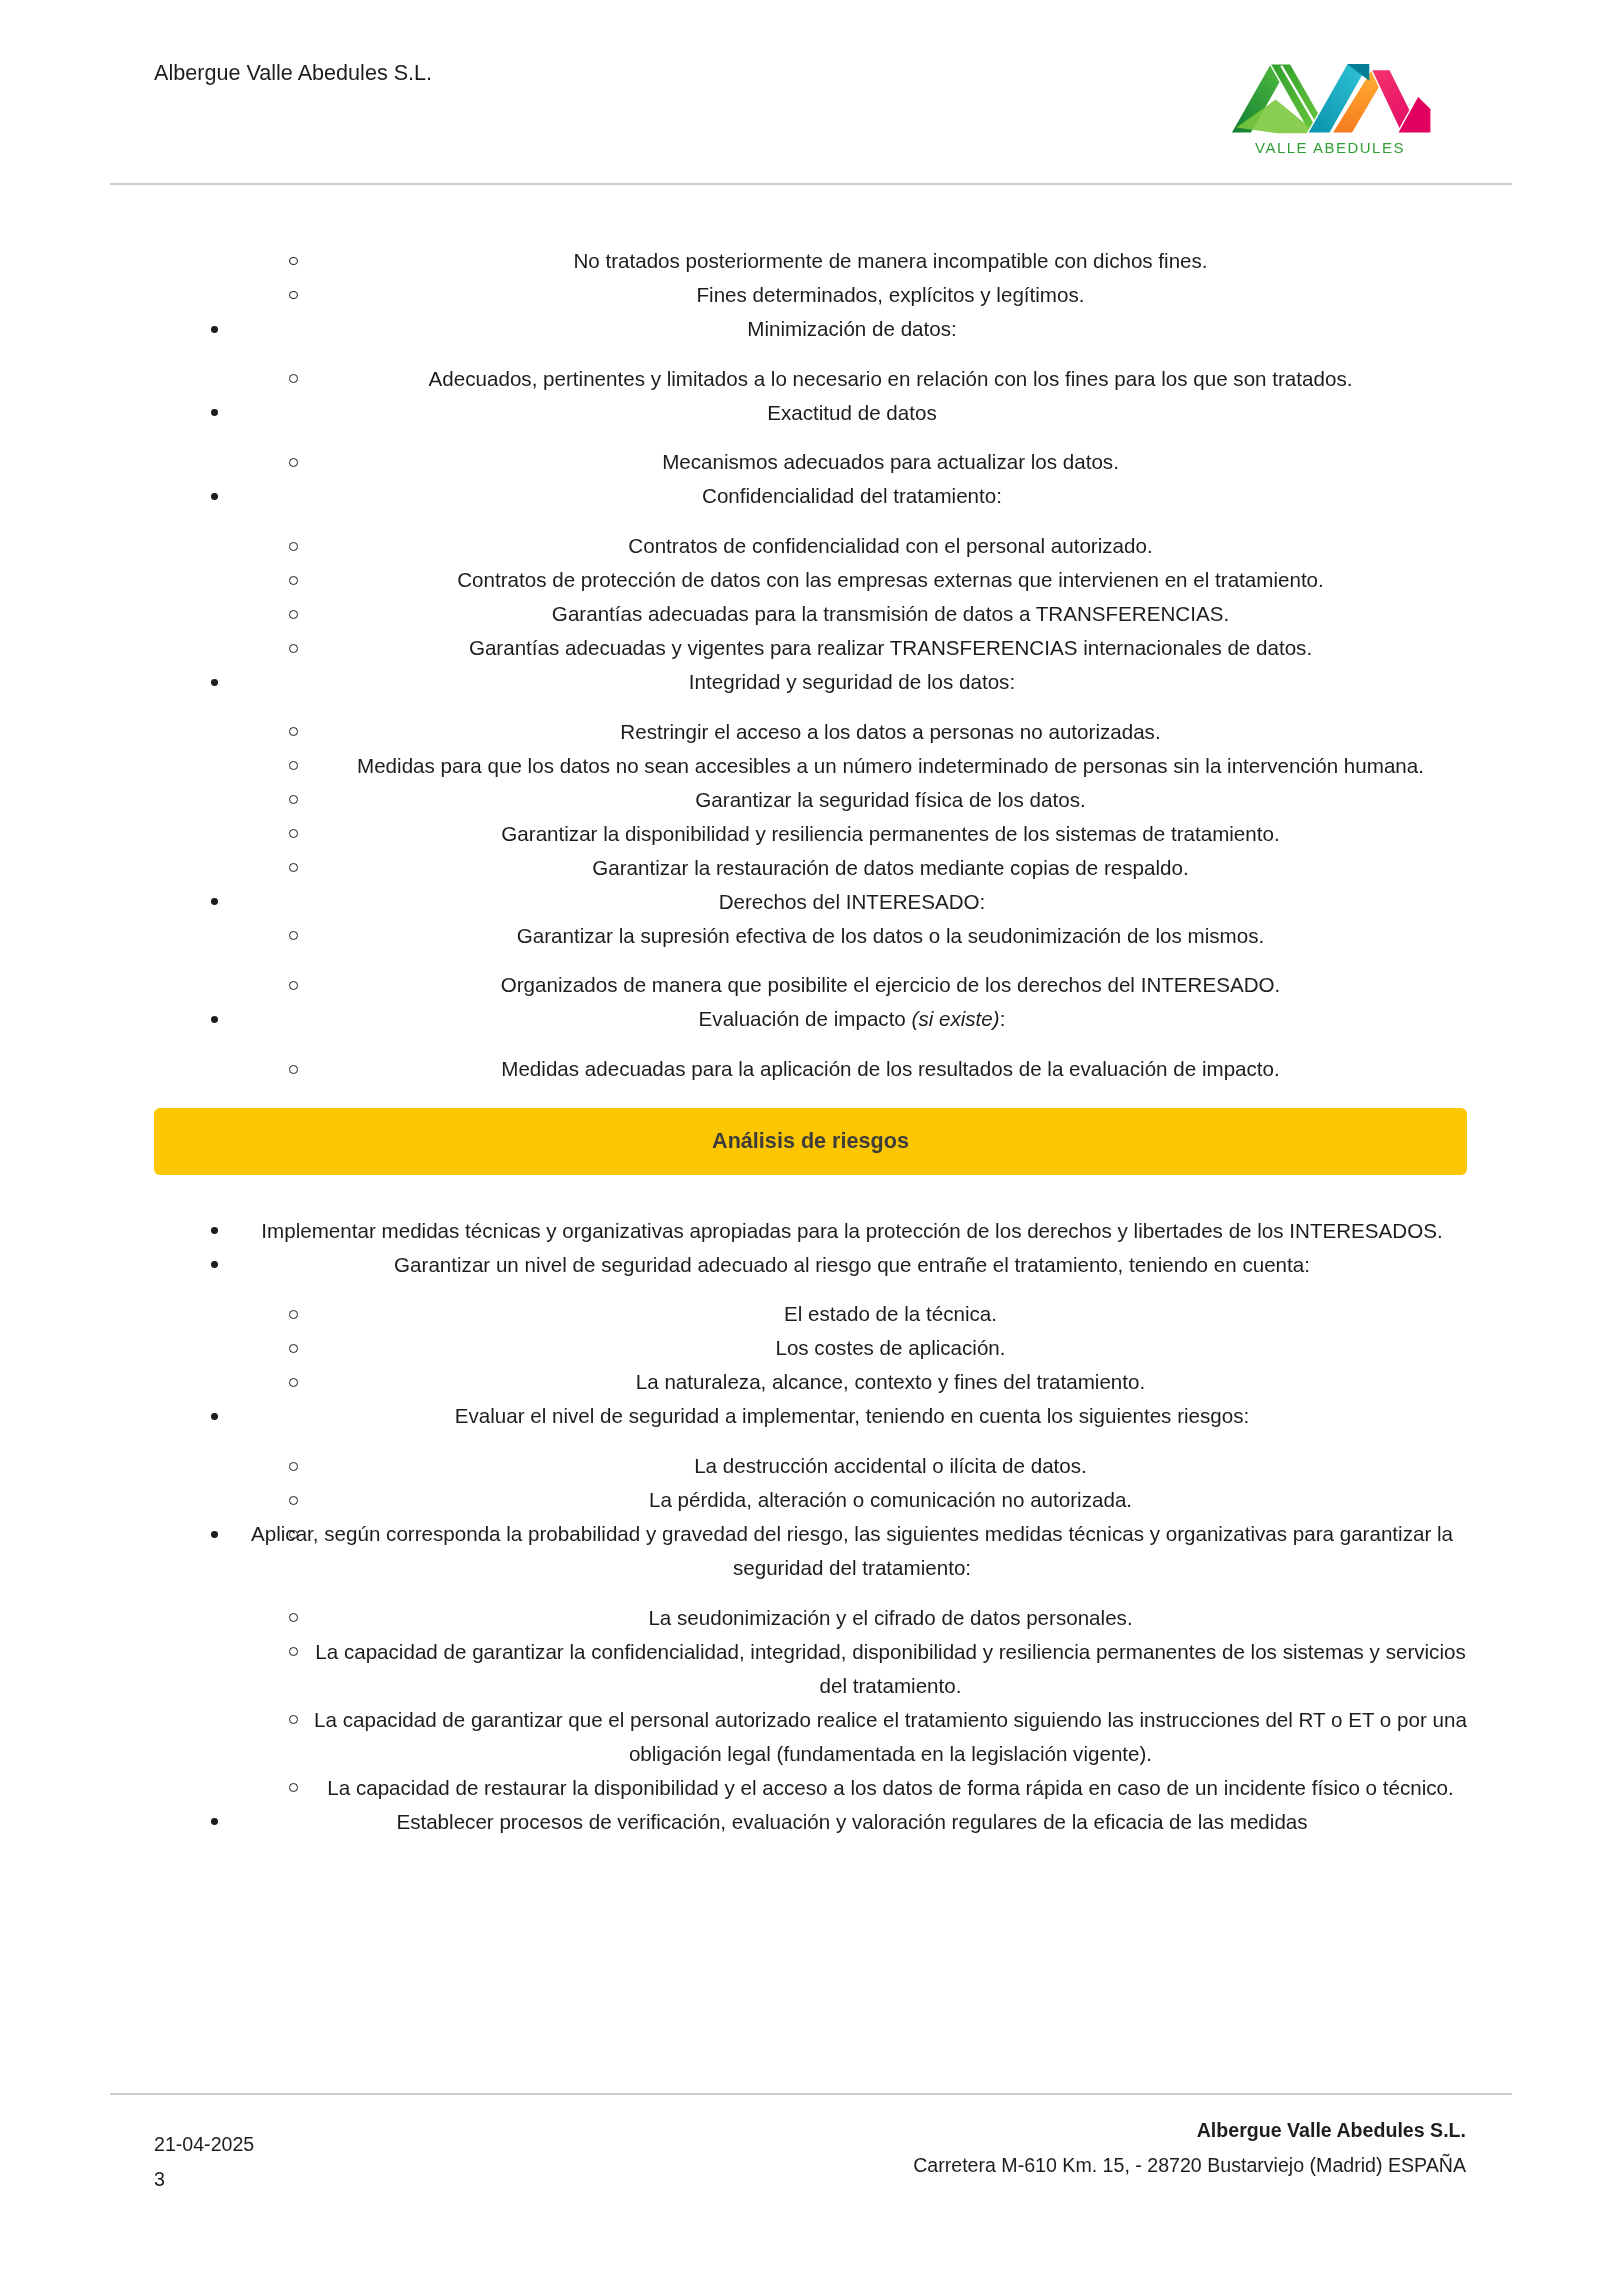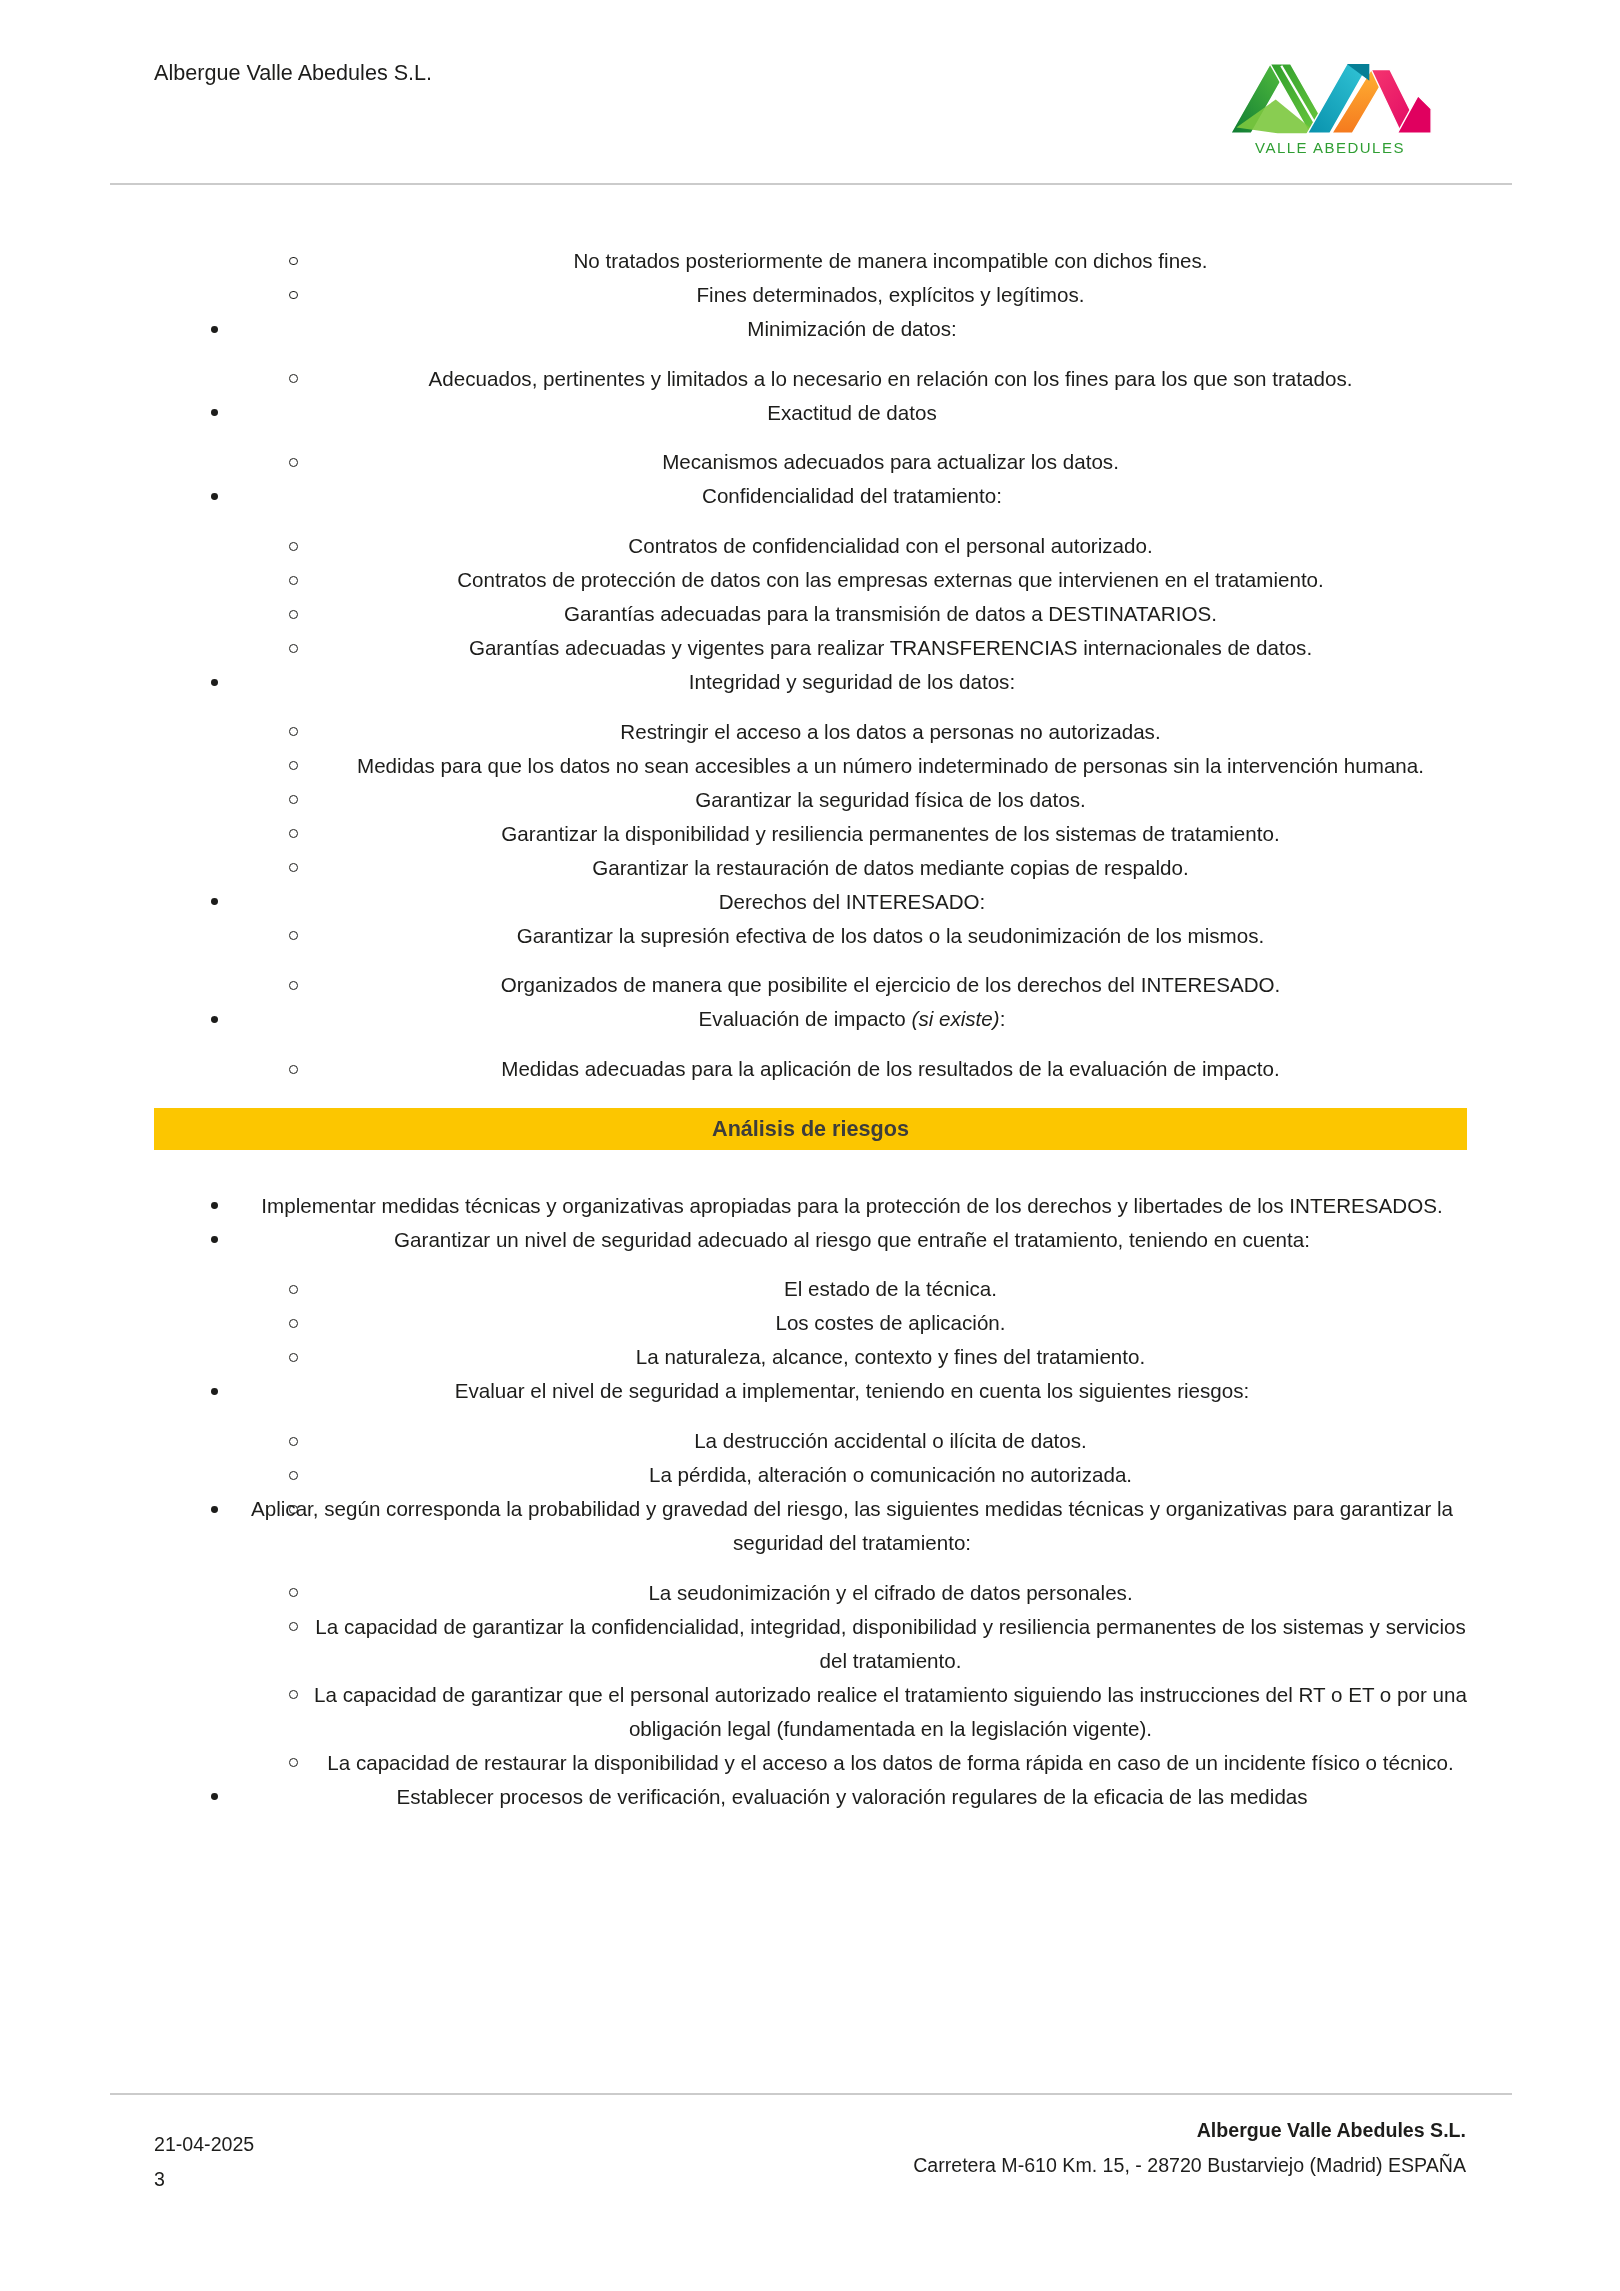--- a/index.html
+++ b/index.html
@@ -39,22 +39,22 @@
   .l2{padding-left:160px;}
   .l2 .bullet{
     position:absolute;left:135px;top:12.7px;width:8.8px;height:8.8px;
     border-radius:50%;border:1.6px solid #1d1d1b;background:transparent;
     box-sizing:border-box;
   }
   .gap{margin-top:15.7px;}
   
   .band{
     margin-top:21.6px;margin-bottom:39px;margin-left:0;
-    width:1313px;height:42px;background:#fcc600;
-    display:flex;align-items:center;justify-content:center;
+    width:1313px;height:67px;background:#fcc600;
+    display:flex;align-items:center;justify-content:center;border-radius:6px;
   }
   .band-title{
     font-size:21.6px;font-weight:bold;color:#3d3d3b;
   }
   
   .footer-left{
     position:absolute;left:154px;top:2113px;
     font-size:19.6px;line-height:35px;margin-top:14px;
   }
   .footer-right{
@@ -146,21 +146,21 @@
       <div class="li l2 gap">
         <span class="bullet"></span>
         <span class="txt">Contratos de confidencialidad con el personal autorizado.</span>
       </div>
       <div class="li l2">
         <span class="bullet"></span>
         <span class="txt">Contratos de protección de datos con las empresas externas que intervienen en el tratamiento.</span>
       </div>
       <div class="li l2">
         <span class="bullet"></span>
-        <span class="txt">Garantías adecuadas para la transmisión de datos a DESTINATARIOS.</span>
+        <span class="txt">Garantías adecuadas para la transmisión de datos a TRANSFERENCIAS.</span>
       </div>
       <div class="li l2">
         <span class="bullet"></span>
         <span class="txt">Garantías adecuadas y vigentes para realizar TRANSFERENCIAS internacionales de datos.</span>
       </div>
       <div class="li l1">
         <span class="bullet"></span>
         <span class="txt">Integridad y seguridad de los datos:</span>
       </div>
       <div class="li l2 gap">

